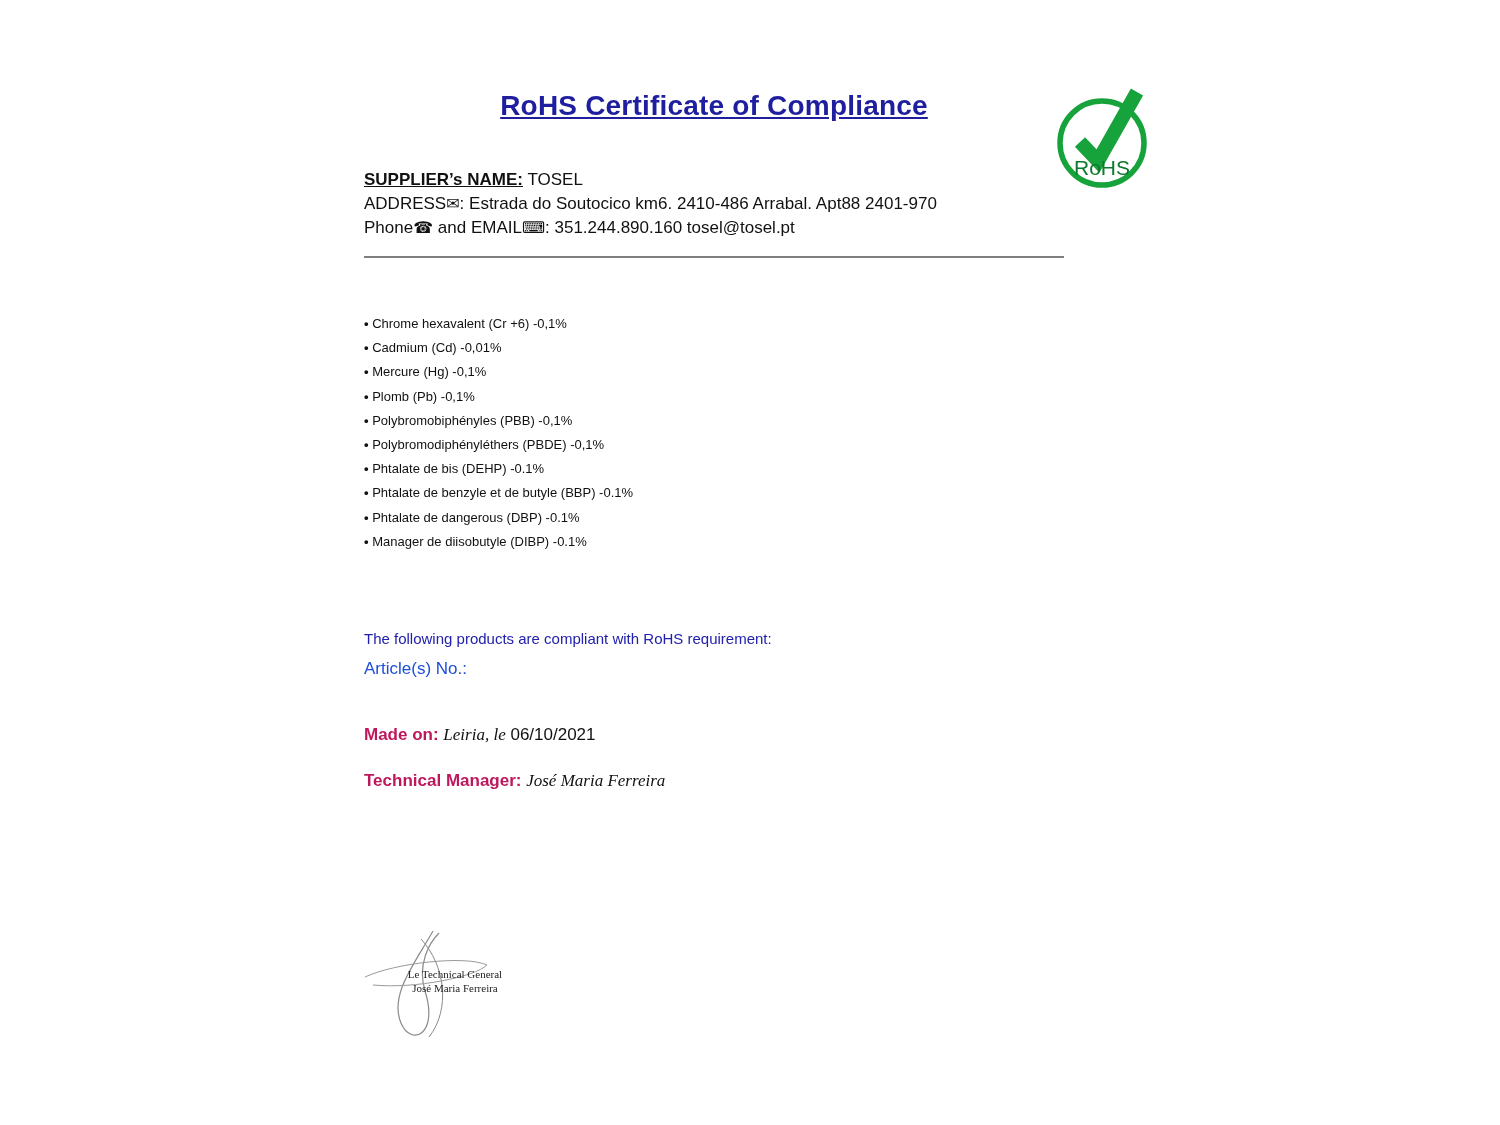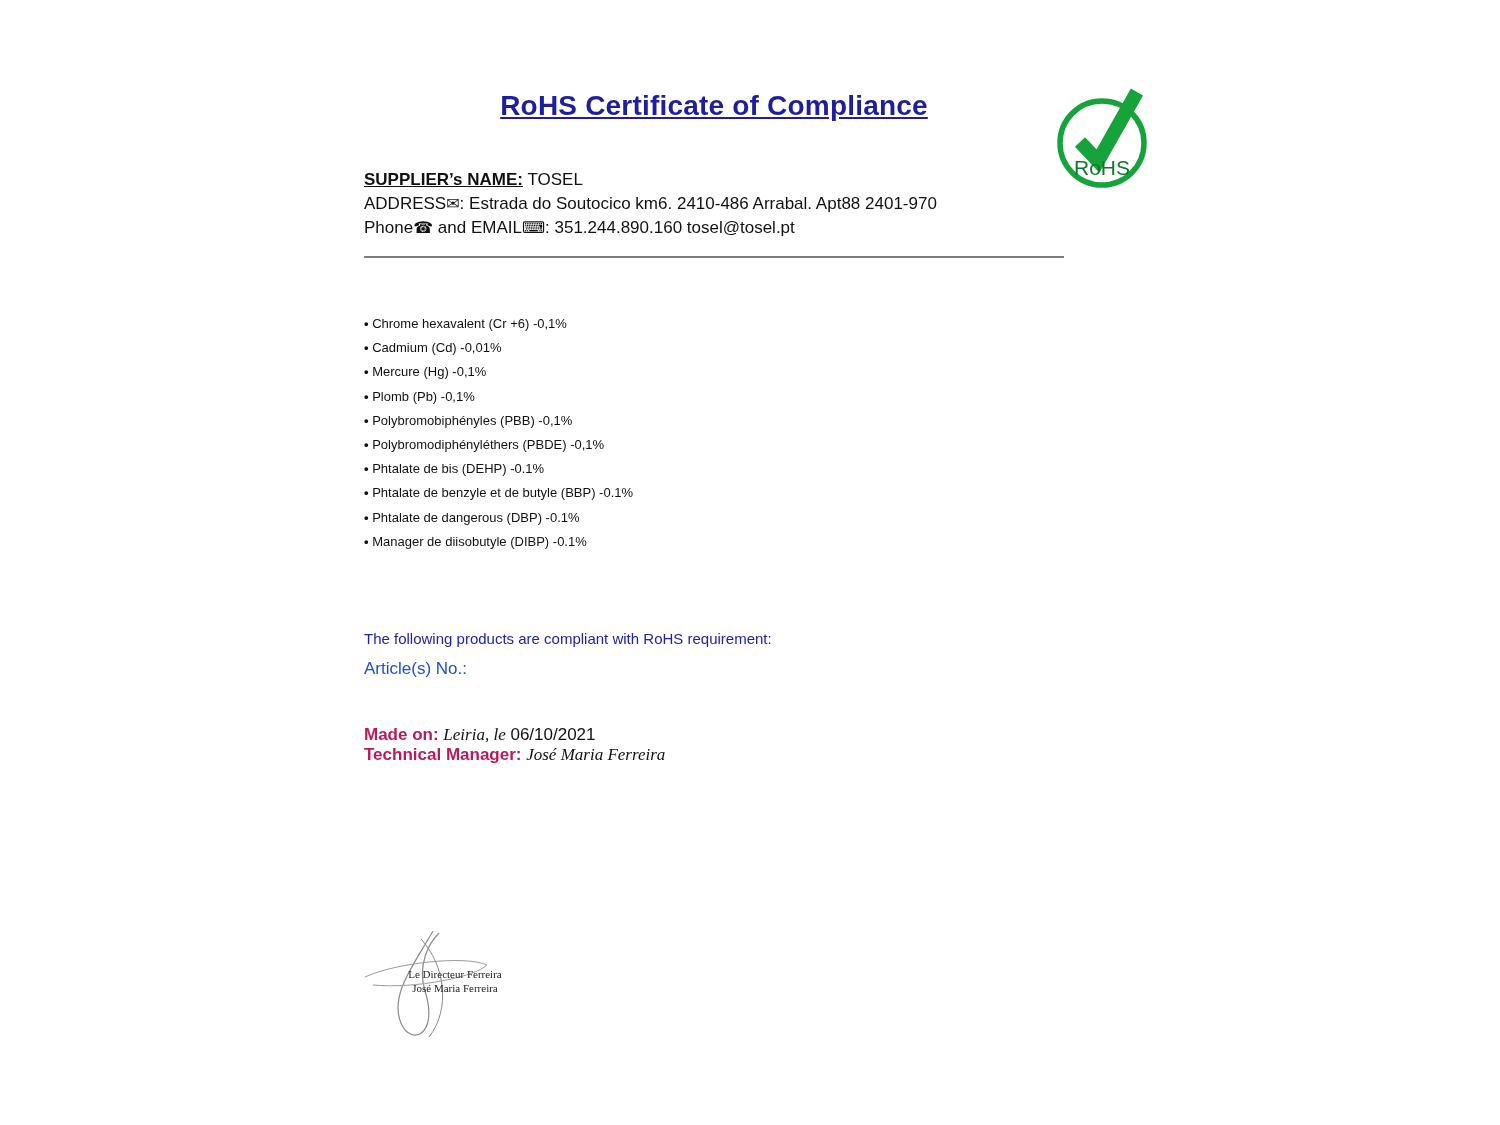--- a/index.html
+++ b/index.html
@@ -71,21 +71,21 @@
     color: #2121ae;
     font-size: 15px;
   }
   .article-line {
     margin-top: 12px;
     color: #1d4ed8;
     font-size: 17px;
   }
 
   .made-on-line { margin-top: 46px; font-size: 17px; }
-  .tech-line { font-size: 17px; }
+  .tech-line { margin-top: 26px; font-size: 17px; }
   .field-label { font-weight: bold; color: #be185d; }
   .italic-value { font-style: italic; color: #111111; font-family: "Liberation Serif", serif; font-size: 17px; }
   .plain-value { color: #111111; }
 
   .rohs-logo {
     position: absolute;
     left: 1050px; top: 80px;
     width: 104px; height: 112px;
   }
 
@@ -167,18 +167,18 @@
 
   </div>
 
   <div class="signature-block">
     <svg class="signature-svg" width="190" height="130" viewBox="0 0 190 130">
       <path d="M78 6 C 60 38, 34 70, 46 98 C 56 122, 84 110, 70 66 C 62 40, 74 18, 84 8" fill="none" stroke="#8a8a8a" stroke-width="1.2"></path>
       <path d="M10 52 C 40 38, 110 30, 132 40 C 120 52, 60 64, 18 60" fill="none" stroke="#9a9a9a" stroke-width="1"></path>
       <path d="M66 14 C 90 40, 96 84, 74 112" fill="none" stroke="#8a8a8a" stroke-width="1"></path>
     </svg>
     <div class="signature-text">
-      <div>Le Directeur Ferreira</div>
+      <div>Le Technical General</div>
       <div>José Maria Ferreira</div>
     </div>
   </div>
 
 </div>
 
 </body></html>

